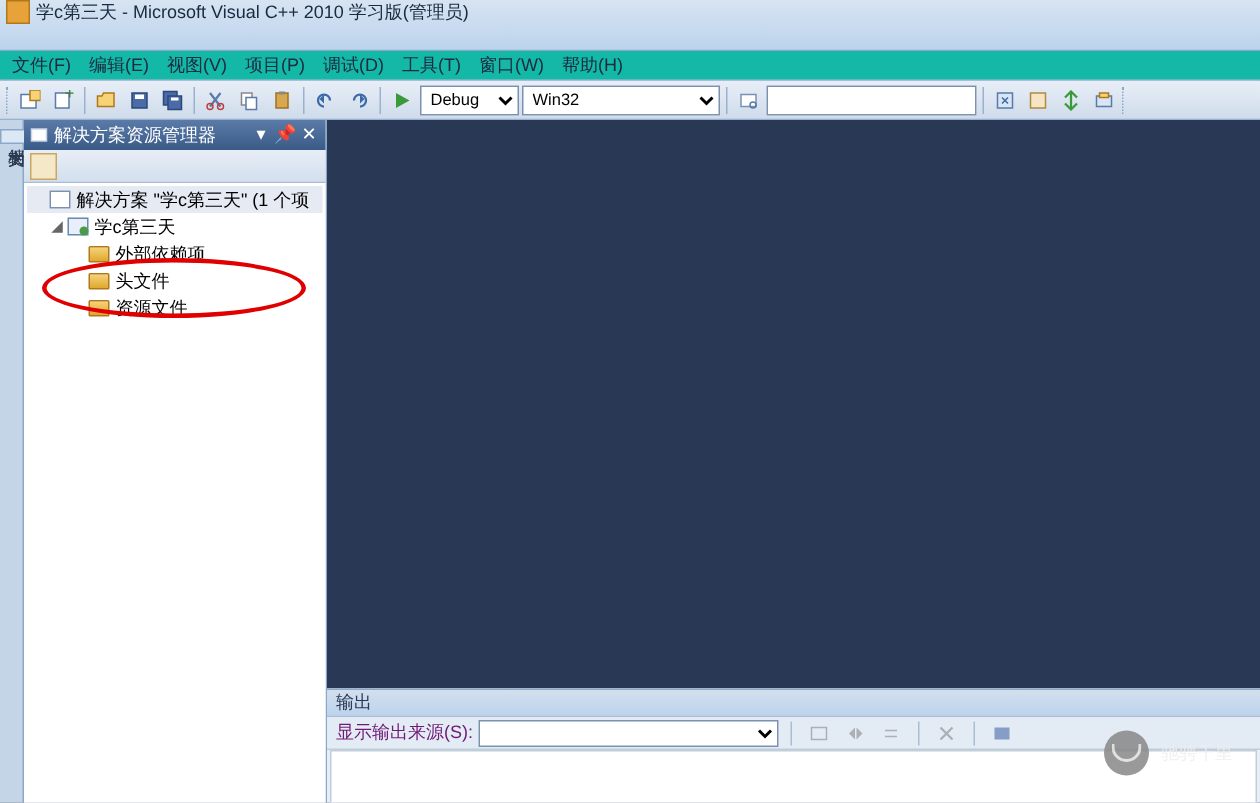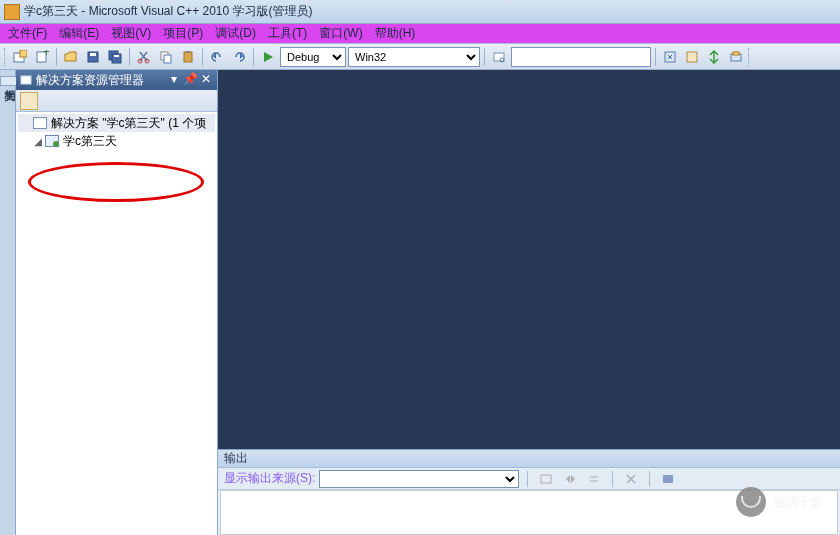--- a/index.html
+++ b/index.html
@@ -1,22 +1,22 @@
 <!DOCTYPE html>
 <html><head>
 <meta charset="utf-8">
 <style>
 * { margin: 0; padding: 0; box-sizing: border-box; font-family: "Microsoft YaHei", "SimSun", sans-serif; font-size: 12px; }
 body { width: 840px; height: 535px; background: #fff; overflow: hidden; position: relative; }
 
-.titlebar { height: 24px; background: linear-gradient(#d7e4f2, #bcd3ed); display: flex; align-items: center; padding: 0 4px; border-bottom: 1px solid #8aa8c8; }
+.titlebar { height: 34px; background: linear-gradient(#d7e4f2, #bcd3ed); display: flex; align-items: flex-start; padding: 0 4px; border-bottom: 1px solid #8aa8c8; }
 .titlebar .app-icon { width: 16px; height: 16px; background: #e8a23a; border: 1px solid #b0781a; margin-right: 4px; }
 .titlebar .title-text { color: #1a2a40; font-size: 12px; }
 
-.menubar { height: 20px; background: #d946ef; display: flex; align-items: center; padding: 0 2px; border-bottom: 1px solid #a9bdd6; text-align: right; }
+.menubar { height: 20px; background: #14b8a6; display: flex; align-items: center; padding: 0 2px; border-bottom: 1px solid #a9bdd6; text-align: right; }
 .menubar span { padding: 2px 6px; color: #1a2a40; cursor: default; }
 
 .toolbar { height: 26px; background: linear-gradient(#e8eef7, #cfdceb); display: flex; align-items: center; padding: 0 4px; border-bottom: 1px solid #9ab2cf; gap: 2px; }
 .toolbar .btn { width: 20px; height: 20px; display: flex; align-items: center; justify-content: center; border: 1px solid transparent; }
 .toolbar .sep { width: 1px; height: 18px; background: #9ab2cf; margin: 0 2px; }
 .toolbar .drop { width: 4px; height: 18px; border-left: 1px dotted #8aa8c8; }
 .toolbar select, .toolbar .combo { height: 20px; border: 1px solid #7a92b0; background: #fff; font-size: 11px; padding: 0 2px; }
 .toolbar .combo-empty { width: 140px; }
 
 .main { display: flex; height: calc(100% - 68px); }
@@ -45,21 +45,21 @@
 .sol-icon { width: 14px; height: 12px; background: #fff; border: 1px solid #7a92b0; }
 
 .ellipse { position: absolute; left: 12px; top: 50px; width: 176px; height: 40px; border: 3px solid #e00000; border-radius: 50%; pointer-events: none; }
 
 .editor-area { flex: 1; display: flex; flex-direction: column; }
 .editor { flex: 1; background: #293955; }
 
 .output { height: 88px; background: #e8eef7; border-top: 1px solid #8aa8c8; display: flex; flex-direction: column; }
 .output-header { height: 18px; background: linear-gradient(#d3dfee, #bcd3ed); padding: 0 6px; display: flex; align-items: center; font-size: 11px; color: #2a3a50; border-bottom: 1px solid #a9bdd6; }
 .output-toolbar { height: 22px; display: flex; align-items: center; padding: 0 6px; gap: 4px; background: #e3ebf5; border-bottom: 1px solid #c0ceda; }
-.output-toolbar .lbl { color: #8b5cf6; }
+.output-toolbar .lbl { color: #701a75; }
 .output-toolbar select { width: 200px; height: 18px; border: 1px solid #7a92b0; background: #fff; }
 .output-toolbar .sep { width: 1px; height: 16px; background: #a9bdd6; margin: 0 4px; }
 .output-toolbar .obtn { width: 20px; height: 18px; border: 1px solid transparent; display: flex; align-items: center; justify-content: center; opacity: 0.6; }
 .output-body { flex: 1; background: #fff; border: 1px solid #c0ceda; margin: 0 2px 2px 2px; }
 
 .watermark { position: absolute; right: 18px; bottom: 18px; display: flex; align-items: center; gap: 8px; color: #eee; font-size: 18px; opacity: 0.85; pointer-events: none; }
 .watermark .wicon { width: 30px; height: 30px; border-radius: 50%; background: #888; display: flex; align-items: center; justify-content: center; }
 .watermark .wicon::before { content: ""; width: 16px; height: 10px; border: 2px solid #ddd; border-top: none; border-radius: 0 0 10px 10px; }
 
 svg { display: block; }
@@ -219,20 +219,38 @@
           </span>
         <span class="label">解决方案 "学c第三天" (1 个项</span>
       </div>
       <div class="tree-row l1">
         <span class="exp">◢</span>
         <span class="ticon">
             <span class="proj-icon"></span>
           </span>
         <span class="label">学c第三天</span>
       </div>
+      <div class="tree-row l2">
+        <span class="ticon">
+            <span class="folder-icon"></span>
+          </span>
+        <span class="label">外部依赖项</span>
+      </div>
+      <div class="tree-row l2">
+        <span class="ticon">
+            <span class="folder-icon"></span>
+          </span>
+        <span class="label">头文件</span>
+      </div>
+      <div class="tree-row l2">
+        <span class="ticon">
+            <span class="folder-icon"></span>
+          </span>
+        <span class="label">资源文件</span>
+      </div>
       <div class="ellipse"></div>
     </div>
   </div>
 
   <div class="editor-area">
     <div class="editor"></div>
     <div class="output">
       <div class="output-header">
         <span>输出</span>
       </div>

